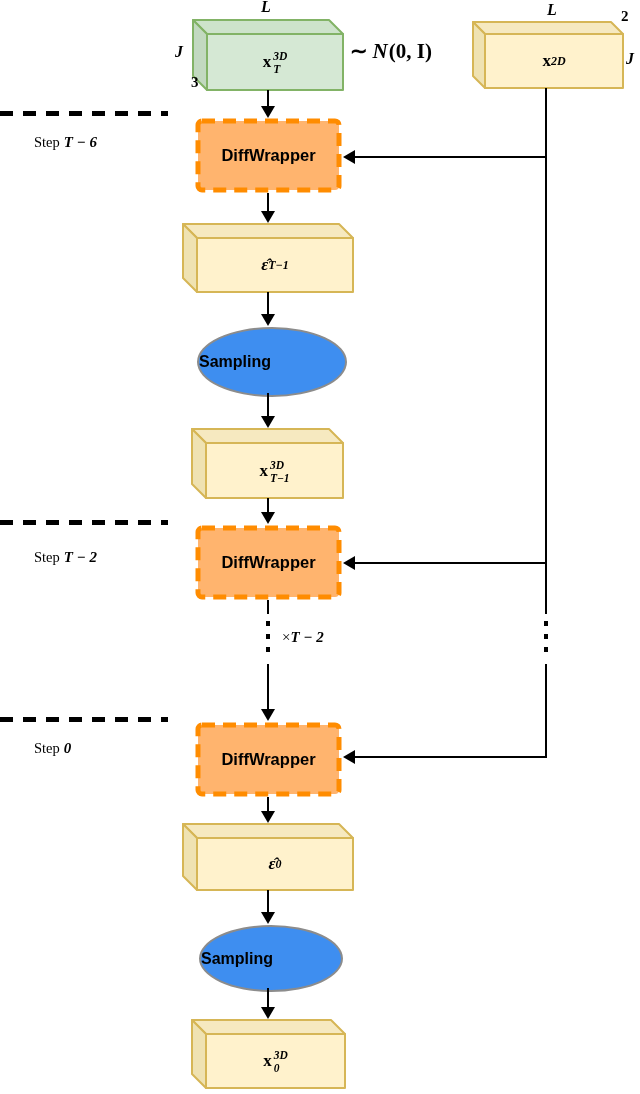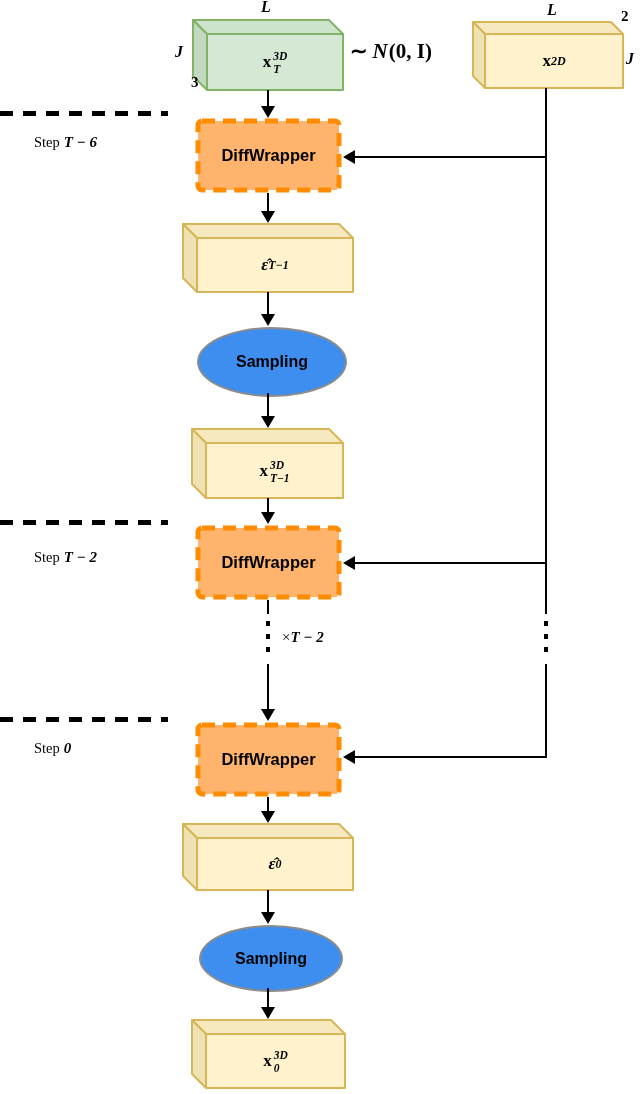--- a/index.html
+++ b/index.html
@@ -28,21 +28,21 @@
 
   
   .dw{position:absolute;left:195px;width:147px;height:75px;}
   .dw svg{position:absolute;left:0;top:0;}
   .dw rect{fill:#ffb46e;stroke:#ff8c00;stroke-width:5;stroke-dasharray:13 8;}
   .dw-label{position:absolute;left:0;top:0;right:0;bottom:0;display:flex;align-items:center;justify-content:center;
             font-family:"Liberation Sans",sans-serif;font-weight:bold;font-size:16.5px;}
 
   
   .sampling{position:absolute;border-radius:50%;background:#3e8ef0;border:2px solid #8c8c8c;
-            display:flex;align-items:center;justify-content:center;
+            display:flex;align-items:center;justify-content:flex-start;
             font-family:"Liberation Sans",sans-serif;font-weight:bold;font-size:16px;}
 
   
   .vline{position:absolute;width:2px;background:#000;}
   .hline{position:absolute;height:2px;background:#000;}
   .ah-down{position:absolute;width:0;height:0;border-left:7px solid transparent;
            border-right:7px solid transparent;border-top:12px solid #000;}
   .ah-left{position:absolute;width:0;height:0;border-top:7px solid transparent;
            border-bottom:7px solid transparent;border-right:12px solid #000;}
   .vdots{position:absolute;width:4px;background:repeating-linear-gradient(to bottom,#000 0 5px,transparent 5px 13px);}

